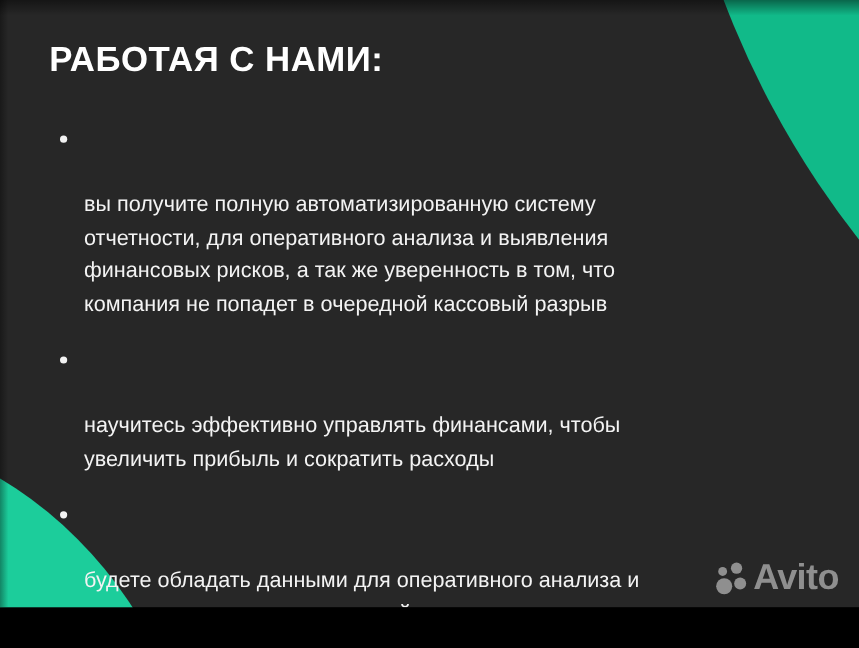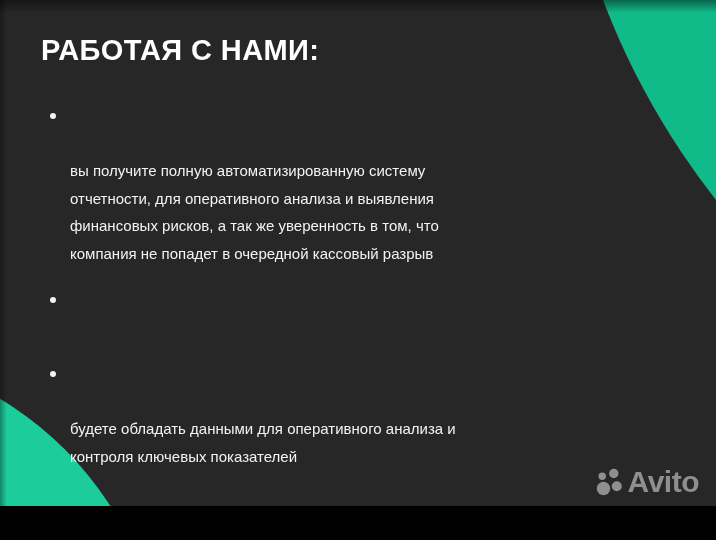--- a/index.html
+++ b/index.html
@@ -54,21 +54,21 @@
   ul.bullets{
     list-style:none;
     margin-top:36px;
     max-width:640px;
   }
   ul.bullets li{
     position:relative;
     padding-left:29px;
     margin-bottom:19px;
     color:var(--text-color,#f3f3f3);
-    font-size:15px;
+    font-size:18px;
     line-height:27.5px;
     white-space:pre-line;
   }
   ul.bullets li .dot{
     position:absolute;
     left:9px;top:11px;
     width:6px;height:6px;
     border-radius:50%;
     background:var(--text-color,#f3f3f3);
   }
@@ -103,20 +103,22 @@
     <ul class="bullets">
       <li>
         <span class="dot"></span>
         <span>вы получите полную автоматизированную систему
 отчетности, для оперативного анализа и выявления
 финансовых рисков, а так же уверенность в том, что
 компания не попадет в очередной кассовый разрыв</span>
       </li>
       <li>
         <span class="dot"></span>
+        <span>научитесь эффективно управлять финансами, чтобы
+увеличить прибыль и сократить расходы</span>
       </li>
       <li>
         <span class="dot"></span>
         <span>будете обладать данными для оперативного анализа и
 контроля ключевых показателей</span>
       </li>
 
     </ul>
   </div>
 

